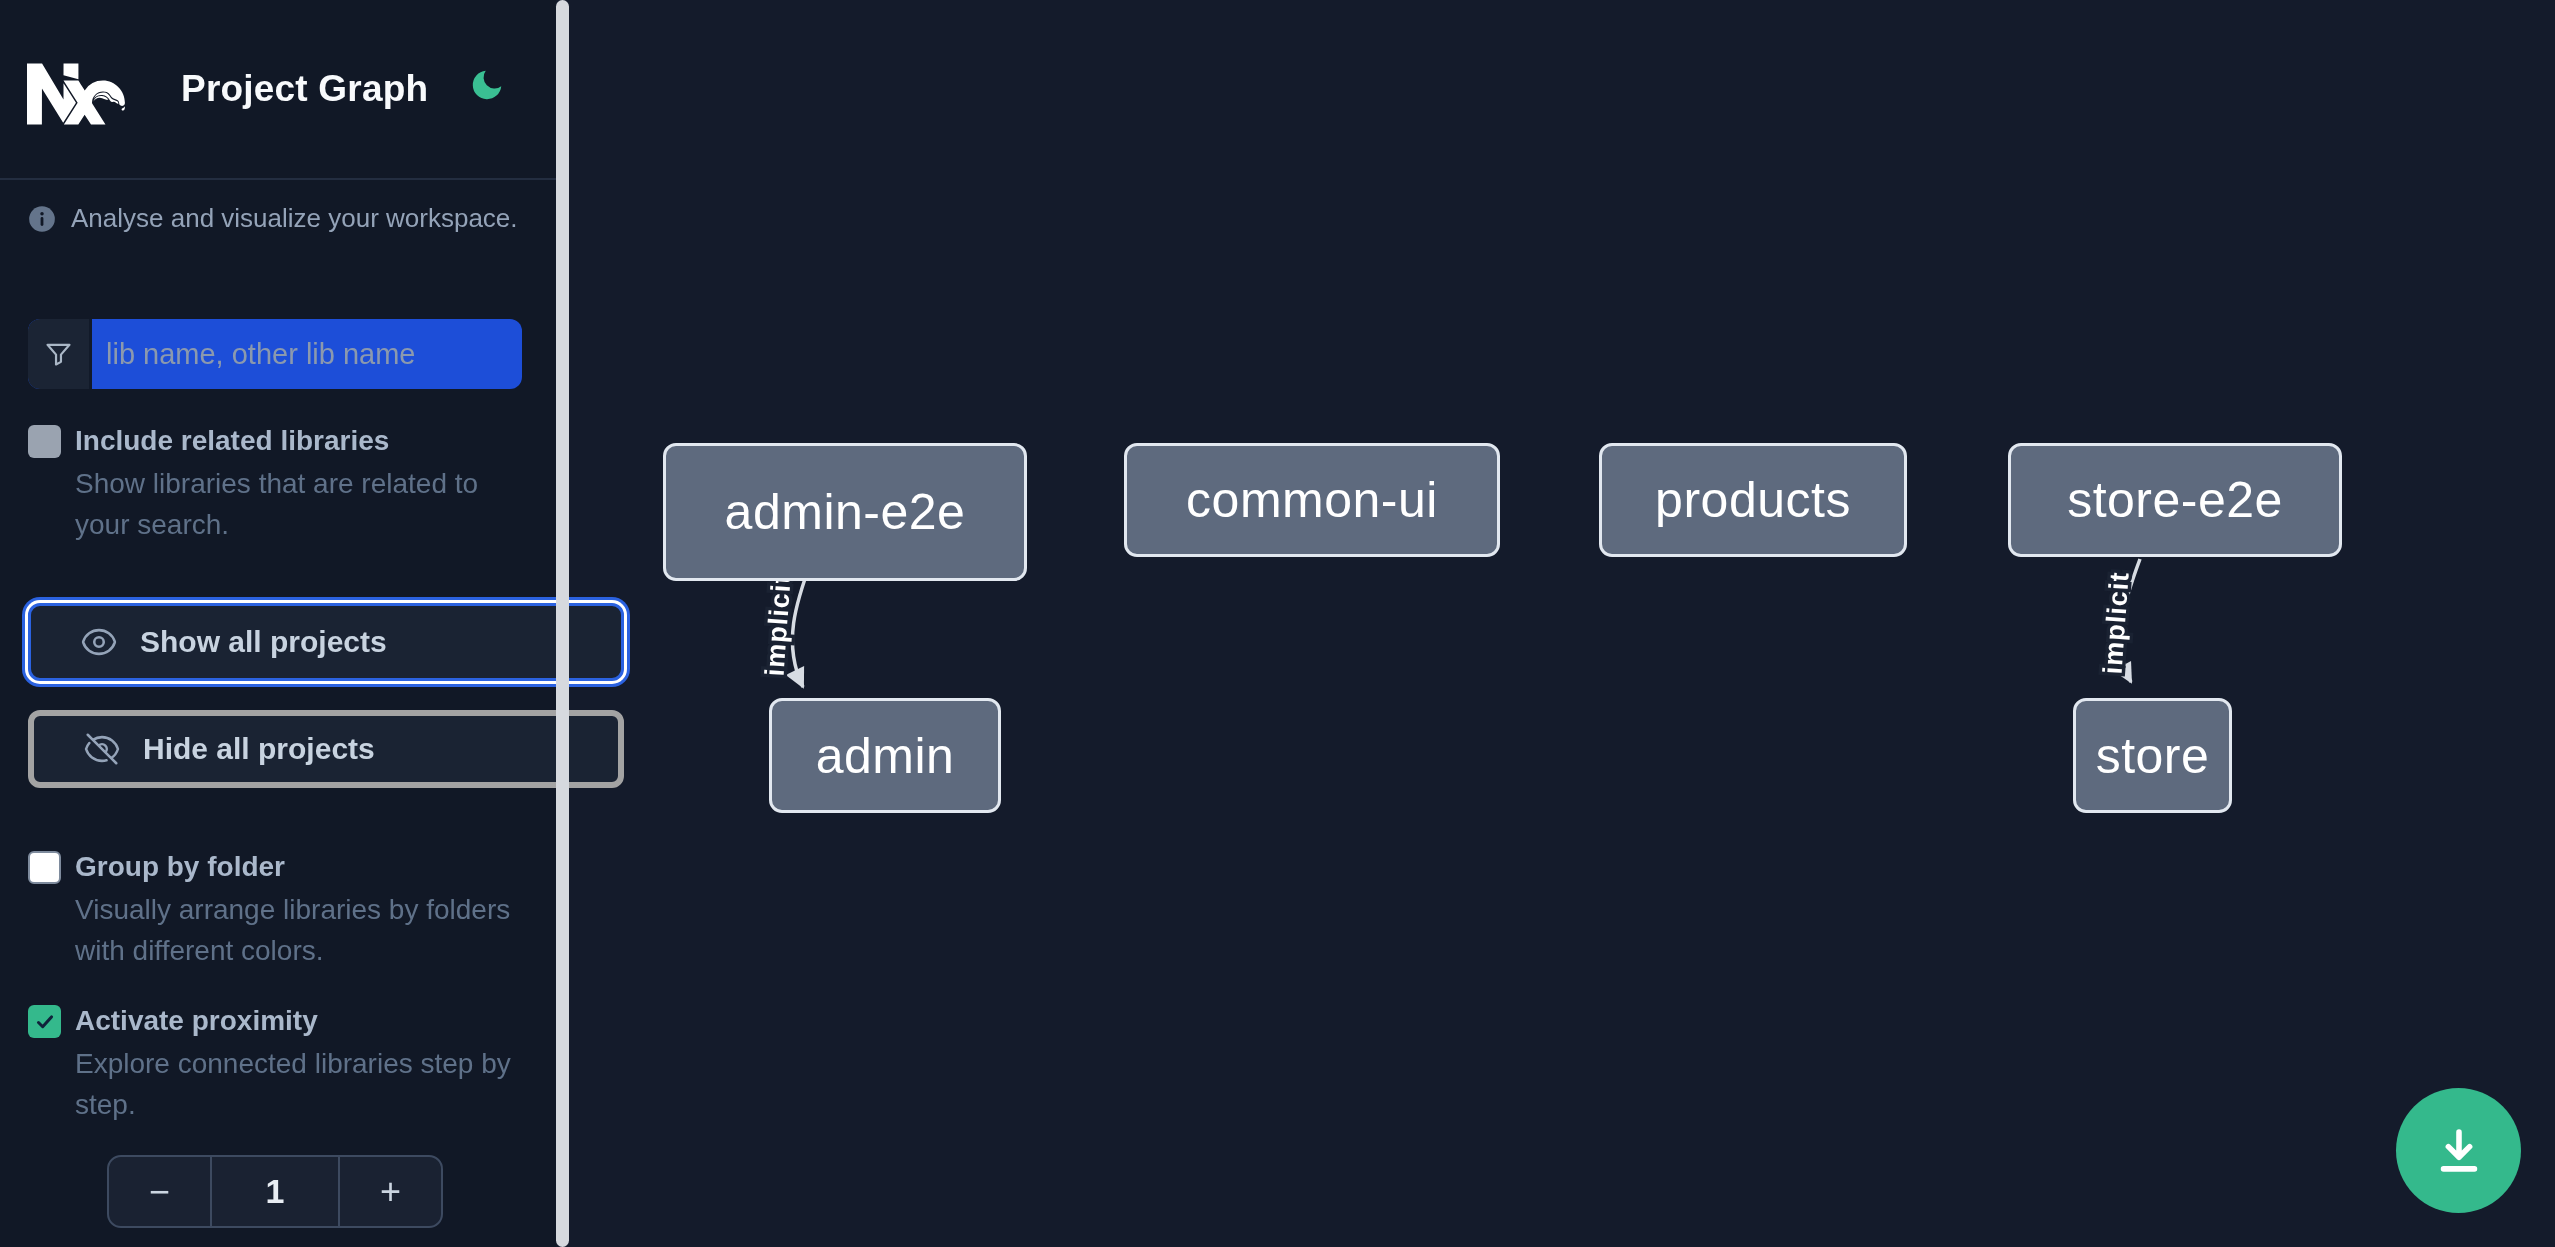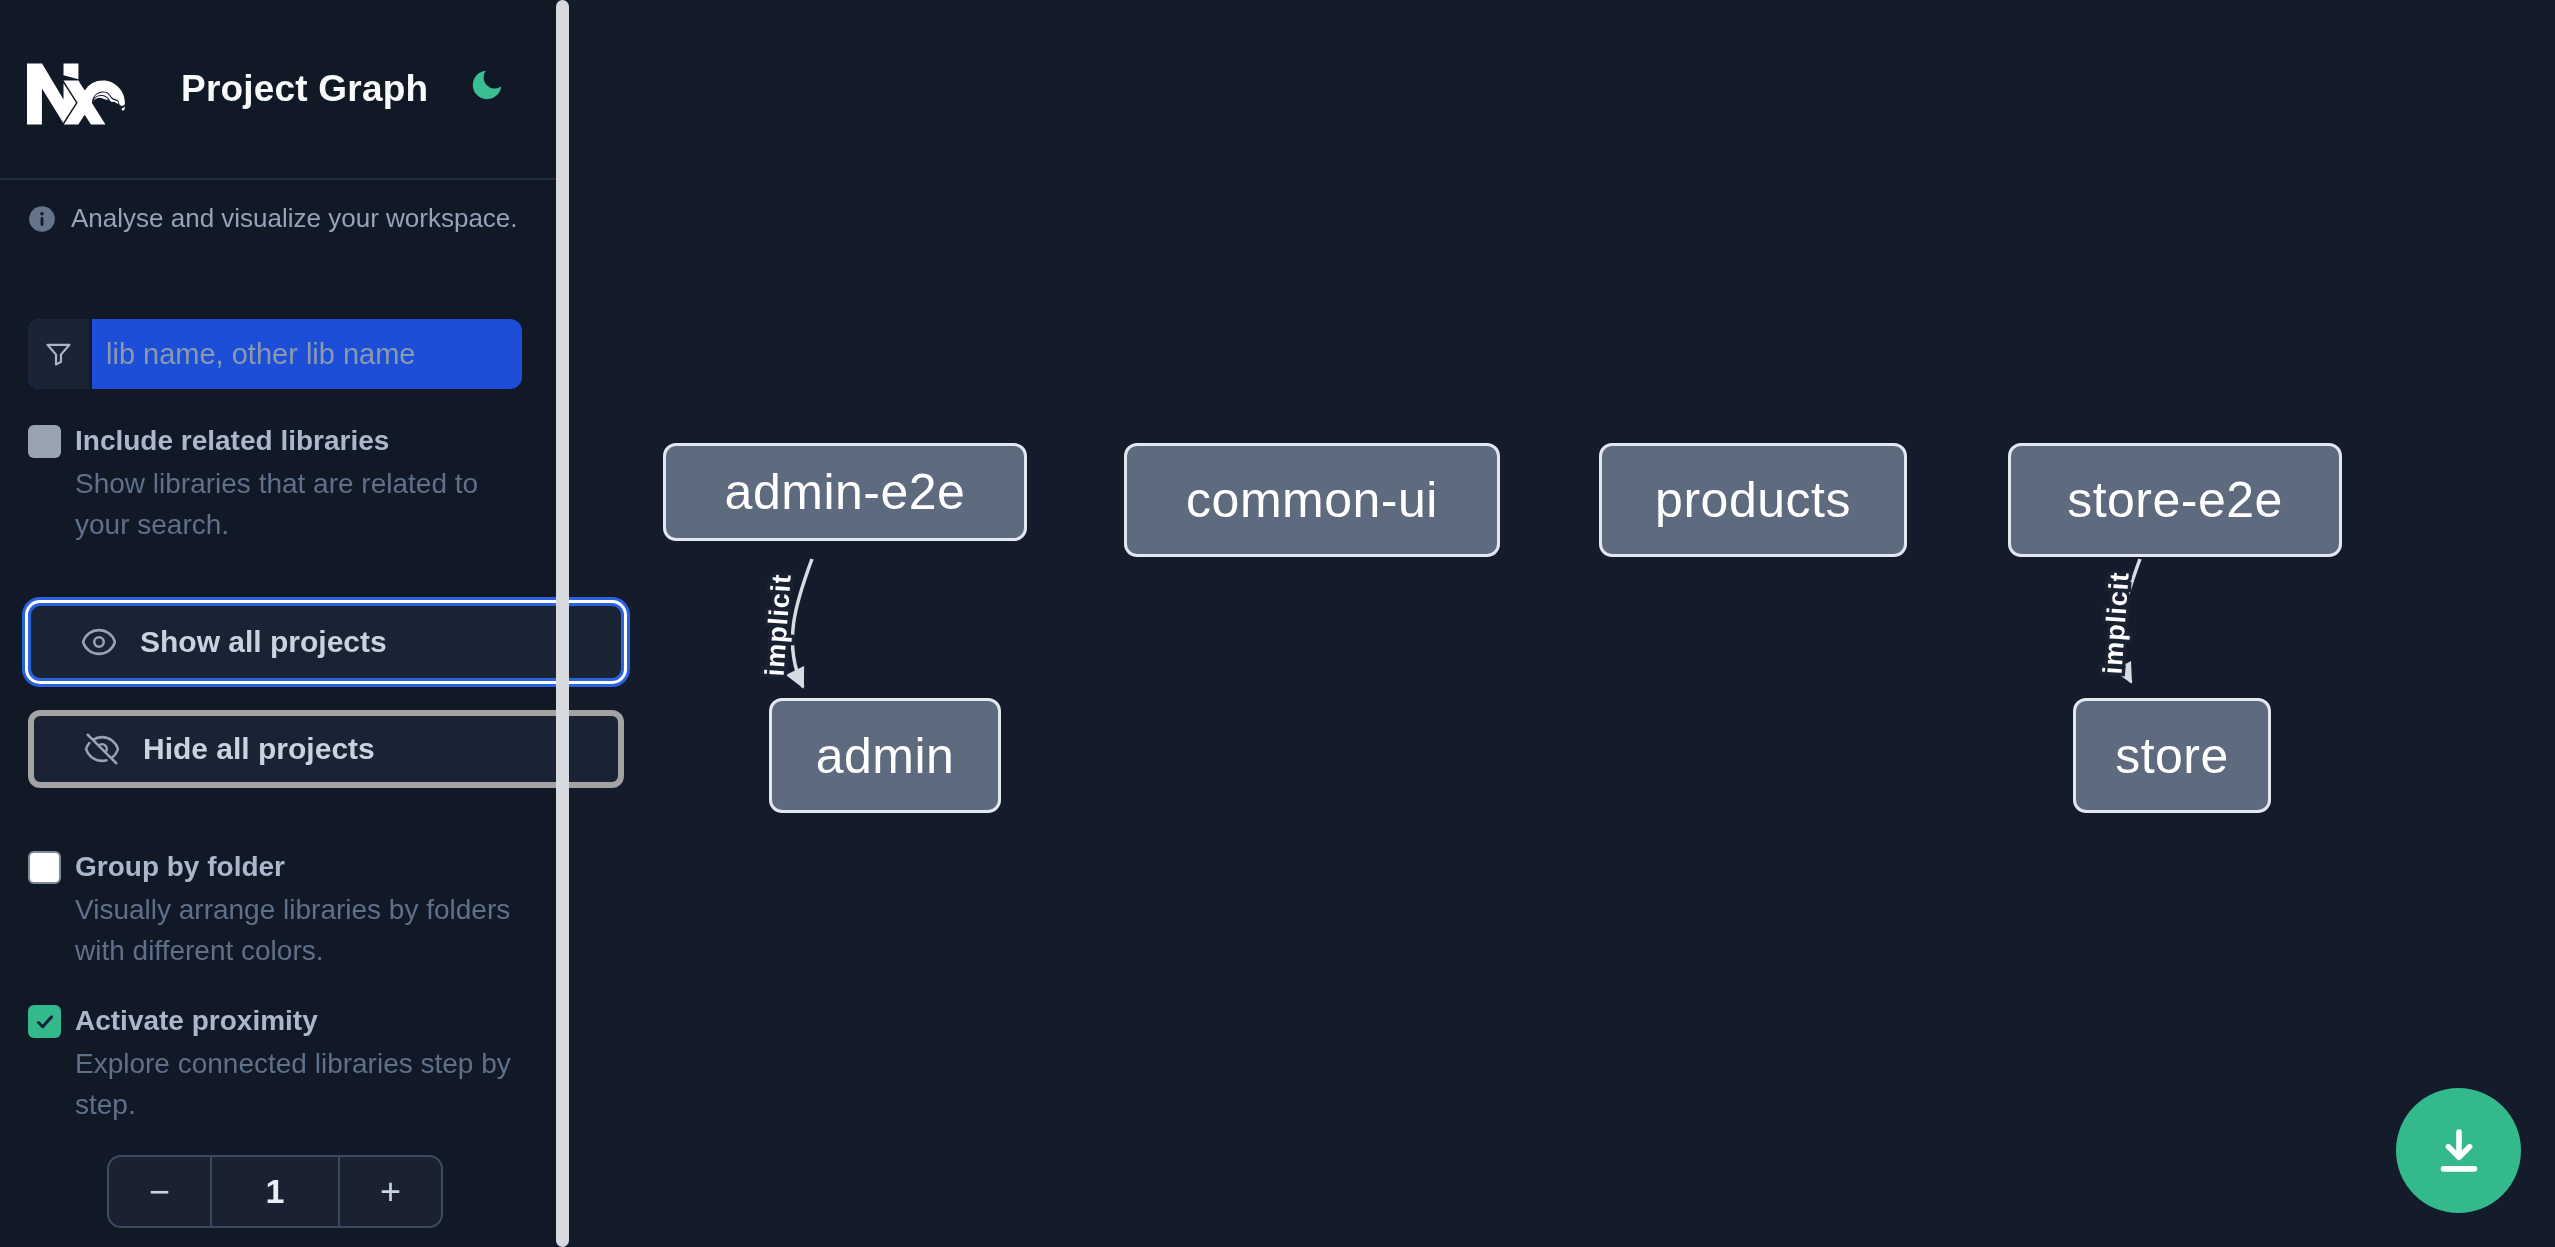--- a/index.html
+++ b/index.html
@@ -88,26 +88,26 @@
       <marker id="arrow" viewBox="0 0 12 12" refX="10" refY="6" markerWidth="7" markerHeight="7" orient="auto">
         <path d="M1 1 L11 6 L1 11 Z" fill="#d7dce3"></path>
       </marker>
     </defs>
     <path class="edge-path" d="M 812 559 C 796 602, 782 644, 803 687" fill="none" stroke="#d7dce3" stroke-width="3.5" marker-end="url(#arrow)"></path>
     <path class="edge-path" d="M 2140 559 C 2124 602, 2110 644, 2131 682" fill="none" stroke="#d7dce3" stroke-width="3.5" marker-end="url(#arrow)"></path>
     <text class="edge-label" x="780" y="625" text-anchor="middle" dominant-baseline="middle" transform="rotate(-86 780 625)">implicit</text>
     <text class="edge-label" x="2118" y="623" text-anchor="middle" dominant-baseline="middle" transform="rotate(-86 2118 623)">implicit</text>
   </svg>
 
-  <div class="node" style="left: 663px; top: 443px; width: 364px; height: 98px;">admin-e2e</div>
+  <div class="node" style="left: 663px; top: 443px; width: 364px; height: 138px;">admin-e2e</div>
   <div class="node" style="left: 1124px; top: 443px; width: 376px; height: 114px;">common-ui</div>
   <div class="node" style="left: 1599px; top: 443px; width: 308px; height: 114px;">products</div>
   <div class="node" style="left: 2008px; top: 443px; width: 334px; height: 114px;">store-e2e</div>
   <div class="node" style="left: 730px; top: 698px; width: 232px; height: 115px; margin-left: 39px;">admin</div>
-  <div class="node" style="left: 2073px; top: 698px; width: 198px; height: 115px;">store</div>
+  <div class="node" style="left: 2073px; top: 698px; width: 159px; height: 115px;">store</div>
 
   <button class="fab">
     <svg width="58" height="58" viewBox="0 0 24 24">
       <path d="M12 4.2 V14.6 M12 14.6 L7.6 10.2 M12 14.6 L16.4 10.2" fill="none" stroke="#ffffff" stroke-width="2.3" stroke-linecap="round" stroke-linejoin="round"></path>
       <path d="M5.6 19.4 H18.4" fill="none" stroke="#ffffff" stroke-width="2.3" stroke-linecap="round"></path>
     </svg>
   </button>
 </div>
 
 <aside class="sidebar">

